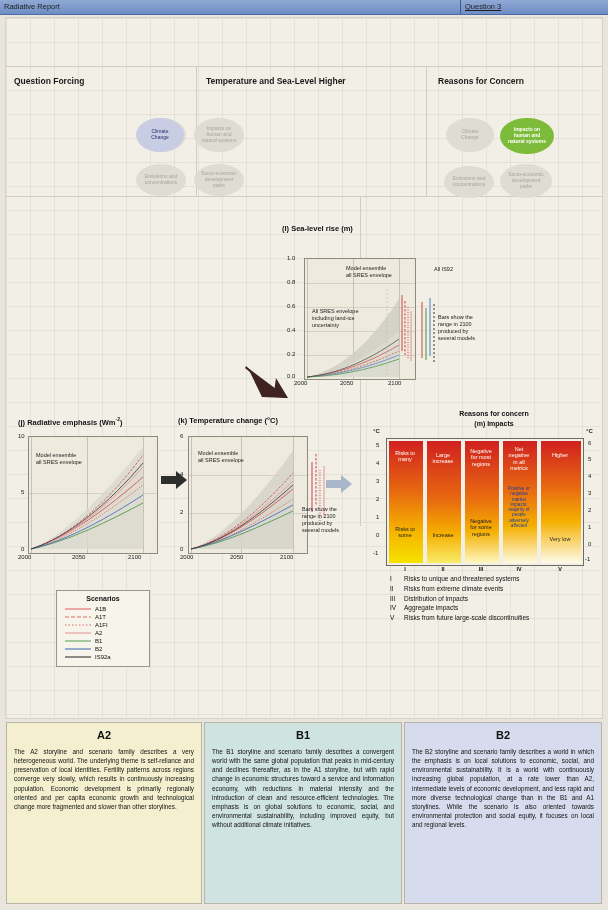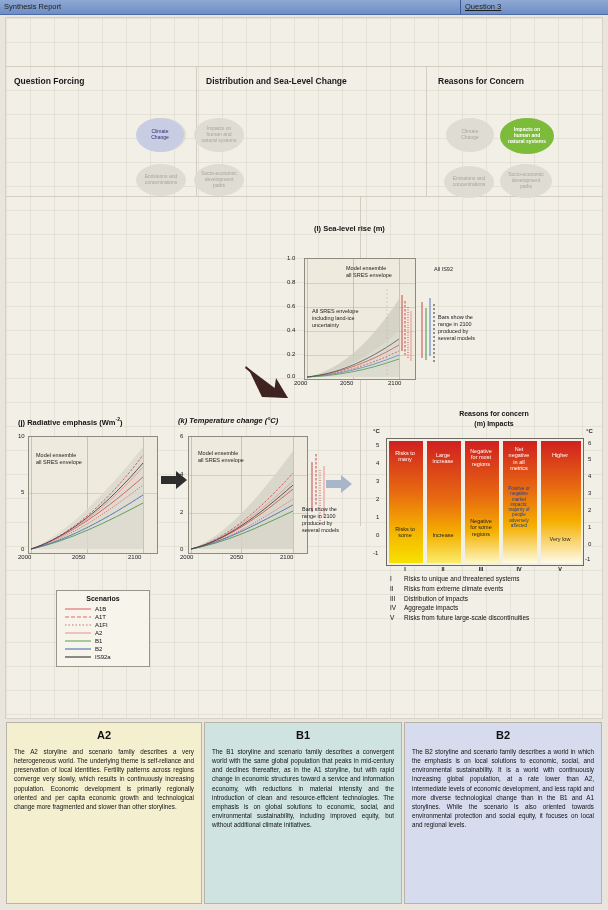--- a/index.html
+++ b/index.html
@@ -96,30 +96,30 @@
   .c-a2{left:0;width:196px;background:#f4f0cf;}
   .c-b1{left:198px;width:198px;background:#cfe4e0;}
   .c-b2{left:398px;width:198px;background:#d6dced;}
 </style>
 </head>
 <body>
 
 <div class="page">
 
   <div class="topbar">
-    <div class="lbl left">Synthesis Report</div>
+    <div class="lbl left">Radiative Report</div>
     <div class="divider"></div>
     <div class="lbl right">Question 3</div>
   </div>
 
   <div class="panel">
     <div class="panel-grid"></div>
 
     <div class="col-head" style="left:8px;top:58px;">Question Forcing</div>
-    <div class="col-head" style="left:200px;top:58px;">Distribution and Sea-Level Change</div>
+    <div class="col-head" style="left:200px;top:58px;">Temperature and Sea-Level Higher</div>
     <div class="col-head" style="left:432px;top:58px;">Reasons for Concern</div>
 
     <div class="hline" style="left:0;top:48px;width:596px;"></div>
     <div class="hline" style="left:0;top:178px;width:596px;"></div>
     <div class="vline" style="left:190px;top:48px;height:130px;"></div>
     <div class="vline" style="left:420px;top:48px;height:130px;"></div>
     <div class="vline" style="left:354px;top:178px;height:330px;"></div>
 
     <div class="bubble bub-faint" style="left:132px;top:100px;width:48px;height:34px;">
       <span>Climate<br>Change</span>
@@ -144,21 +144,21 @@
       <span>Emissions and<br>concentrations</span>
     </div>
     <div class="bubble bub-faint" style="left:494px;top:146px;width:52px;height:34px;">
       <span>Socio-economic<br>development<br>paths</span>
     </div>
 
     <div class="bubble bub-blue" style="left:130px;top:100px;width:48px;height:34px;">
       <span>Climate<br>Change</span>
     </div>
 
-    <div class="chart-title" style="left:276px;top:206px;margin-left:32px;">(l) Sea-level rise (m)</div>
+    <div class="chart-title" style="left:276px;top:206px;">(l) Sea-level rise (m)</div>
 
     <div class="plot" style="left:298px;top:240px;width:110px;height:120px;">
       <div class="gridv" style="left:2px;"></div>
       <div class="gridv" style="left:48px;"></div>
       <div class="gridv" style="left:94px;"></div>
       <div class="gridh" style="top:24px;"></div>
       <div class="gridh" style="top:48px;"></div>
       <div class="gridh" style="top:72px;"></div>
       <div class="gridh" style="top:96px;"></div>
       <svg width="110" height="120" viewBox="0 0 110 120" style="position:absolute;left:0;top:0;">
@@ -235,21 +235,21 @@
     <div class="tick" style="left:66px;top:536px;">2050</div>
     <div class="tick" style="left:122px;top:536px;">2100</div>
     <div class="note" style="left:30px;top:434px;width:64px;">Model ensemble<br>all SRES envelope</div>
 
     <div class="arrow" style="left:155px;top:452px;">
       <svg width="26" height="20" viewBox="0 0 26 20">
         <path d="M0,6 L15,6 L15,1 L26,10 L15,19 L15,14 L0,14 Z" fill="#2e2e2e"></path>
       </svg>
     </div>
 
-    <div class="chart-title" style="left:172px;top:398px;font-style:italic;">(k) Temperature change (°C)</div>
+    <div class="chart-title" style="left:172px;top:398px;">(k) Temperature change (°C)</div>
     <div class="plot" style="left:182px;top:418px;width:118px;height:116px;">
       <div class="gridv" style="left:2px;"></div>
       <div class="gridv" style="left:52px;"></div>
       <div class="gridv" style="left:104px;"></div>
       <div class="gridh" style="top:38px;"></div>
       <div class="gridh" style="top:76px;"></div>
       <svg width="118" height="116" viewBox="0 0 118 116" style="position:absolute;left:0;top:0;">
         <path d="M2,112 C36,100 70,60 104,14 L104,112 Z" fill="#d5d4c8" opacity="0.85"></path>
         <path d="M2,112 C36,104 70,80 104,52" fill="none" stroke="#d05555" stroke-width="0.9"></path>
         <path d="M2,112 C36,103 70,74 104,36" fill="none" stroke="#d05555" stroke-width="0.9" stroke-dasharray="2.5,1.5"></path>

